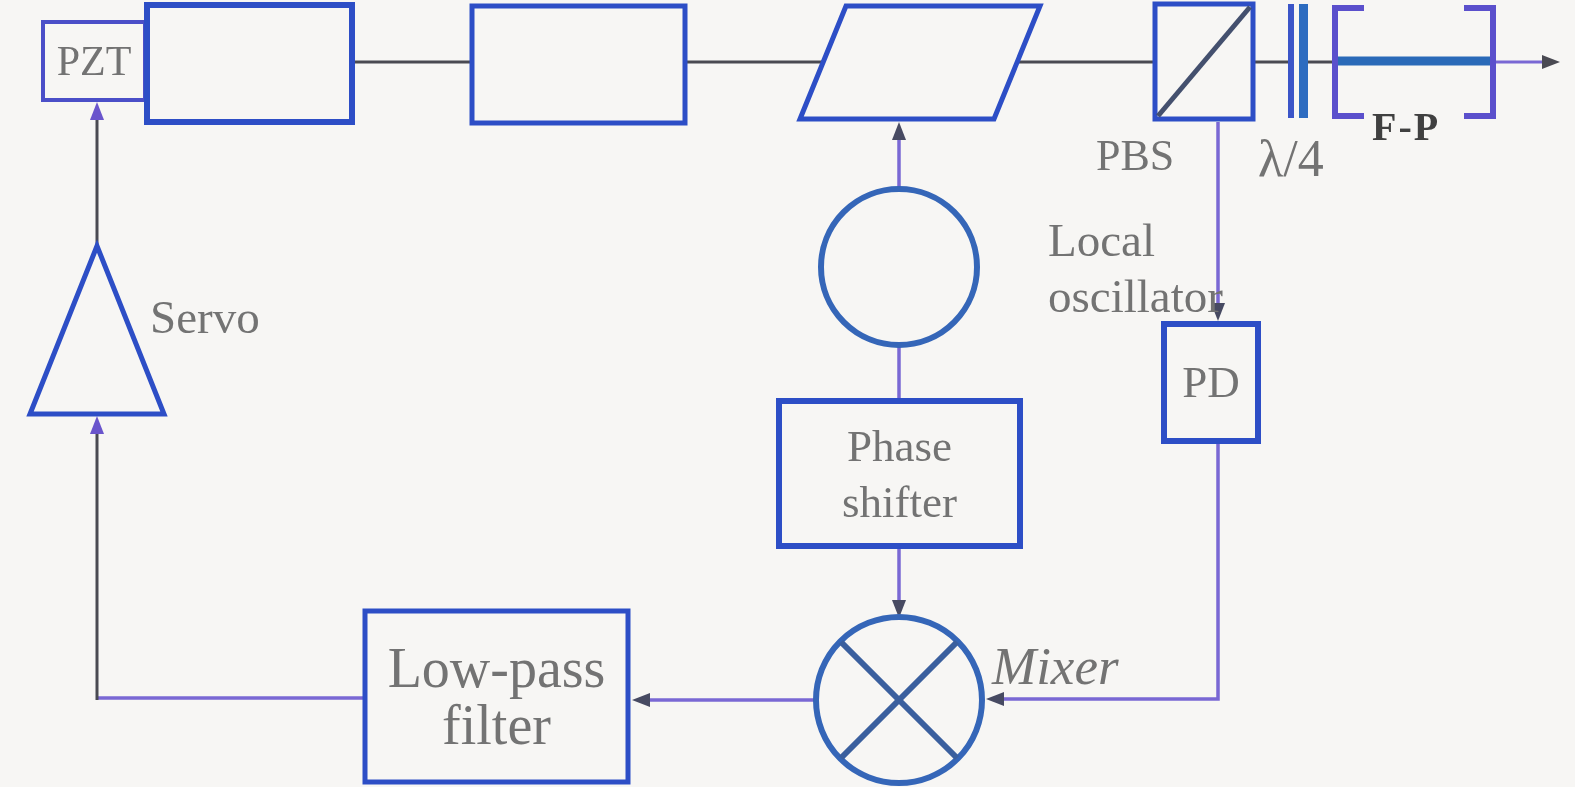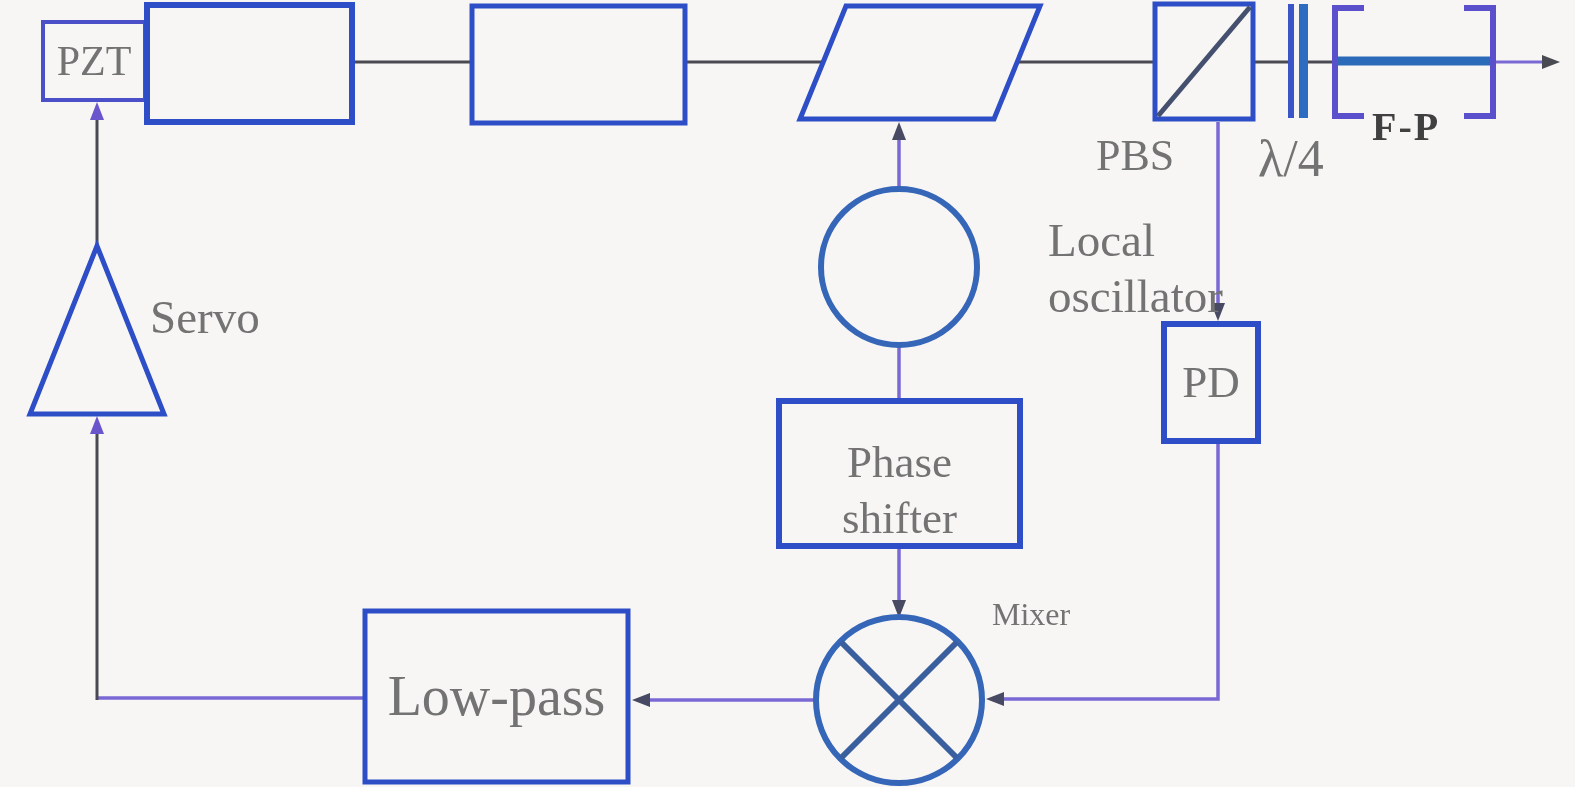--- a/index.html
+++ b/index.html
@@ -117,30 +117,31 @@
 
   <div class="label" style="left:1048px;top:212px;font-size:47px;line-height:56px;">
     <div>Local</div>
     <div>oscillator</div>
   </div>
 
   <div class="label" style="left:150px;top:272px;font-size:47px;line-height:59px;margin-top:16px;">
     <div>Servo</div>
   </div>
 
-  <div class="label centered" style="left:779px;top:401px;width:241px;height:145px;font-size:45px;line-height:56px;justify-content:flex-end;">
+  <div class="label centered" style="left:779px;top:401px;width:241px;height:145px;font-size:45px;line-height:56px;">
     <div>Phase</div>
     <div>shifter</div>
   </div>
 
   <div class="label centered" style="left:1164px;top:324px;width:94px;height:117px;font-size:45px;justify-content:center;">
     <span>PD</span>
   </div>
 
-  <div class="label" style="left:992px;top:598px;font-size:32px;">
+  <div class="label" style="left:992px;top:640px;font-size:53px;font-style:italic;">
     <span>Mixer</span>
   </div>
 
   <div class="label centered" style="left:365px;top:611px;width:263px;height:171px;font-size:56px;line-height:57px;">
     <div>Low-pass</div>
+    <div>filter</div>
   </div>
 
 </div>
 
 </body></html>

